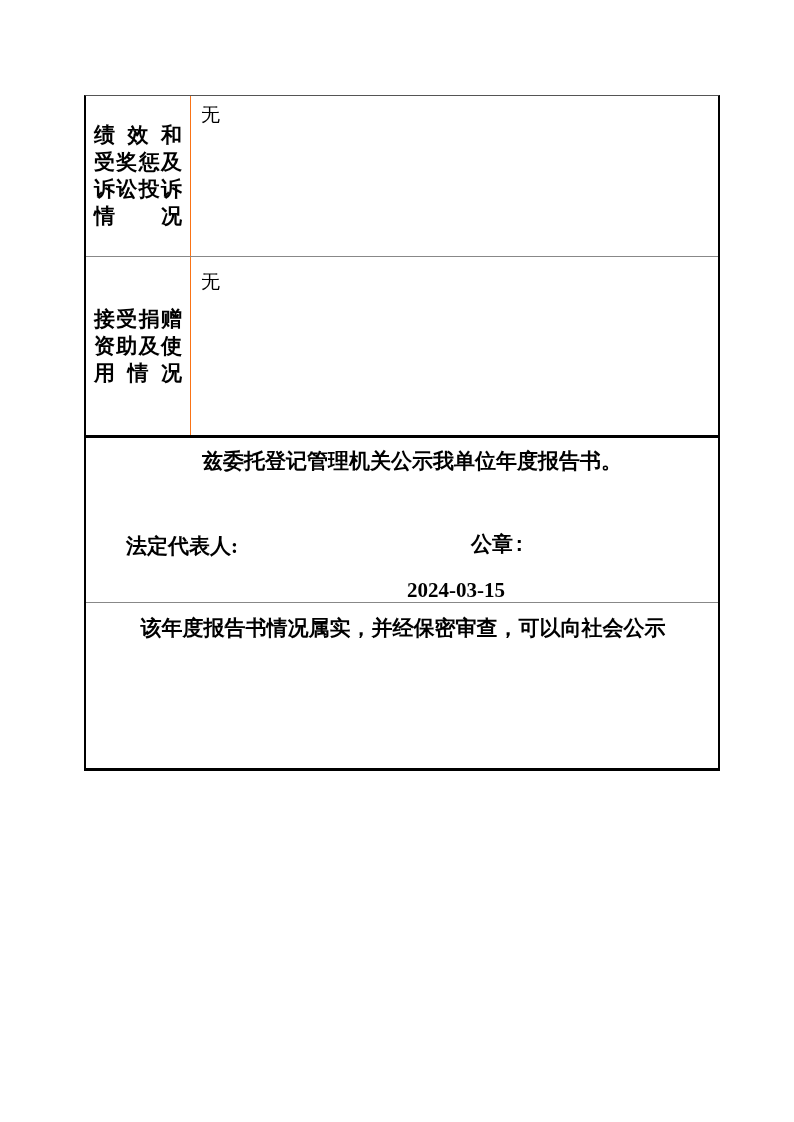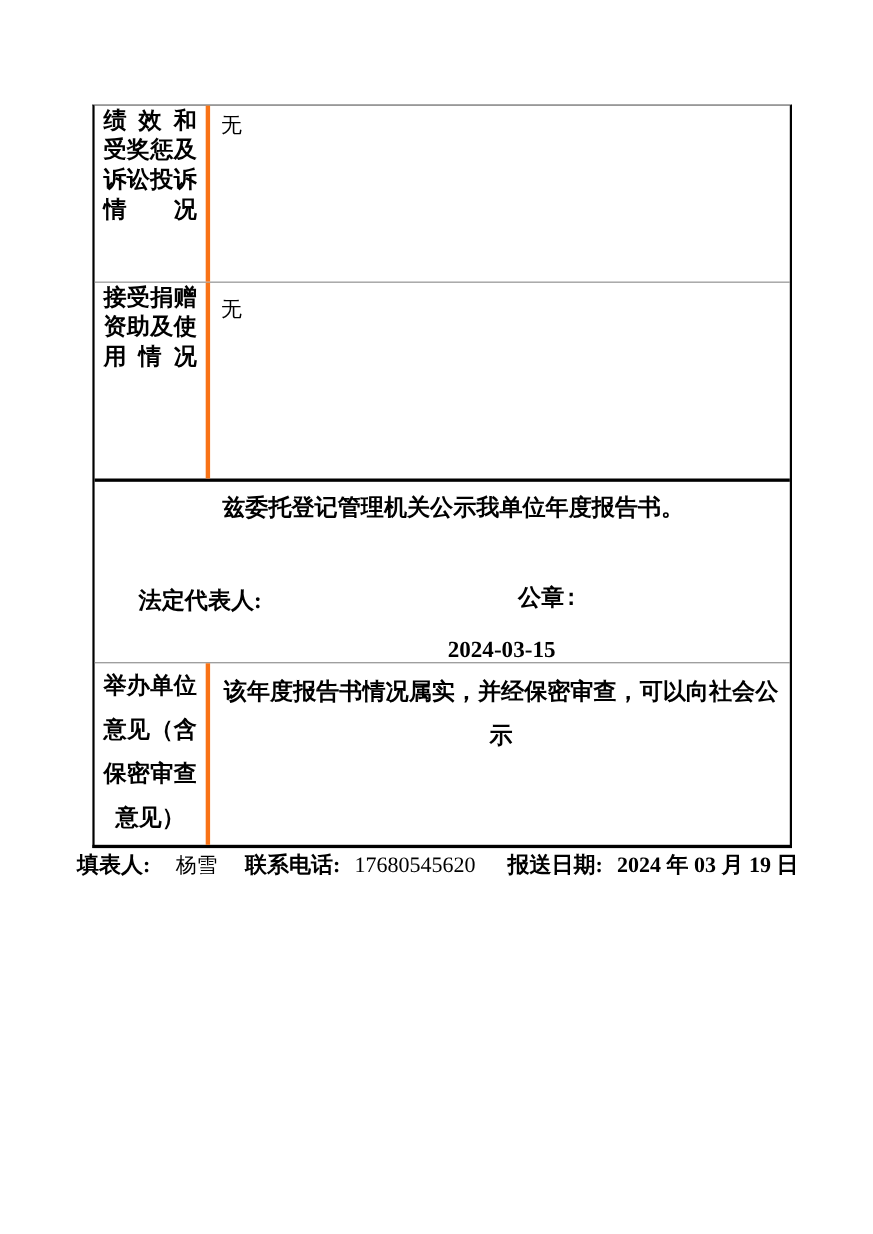--- a/index.html
+++ b/index.html
@@ -38,23 +38,24 @@
 
   .row1 { height: 160px; }
   .row2 { height: 179px; }
   .row3 { height: 167px; }
   .row4 { height: 166px; }
 
   .cell { box-sizing: border-box; }
   .label-cell {
     width: 105px;
     flex: 0 0 105px;
-    border-right: 4px solid #f97316;
+    border-right: 1px solid #f97316;
     display: flex;
     flex-direction: column;
+    justify-content: center;
     padding: 0 8px;
     font-weight: bold;
     font-size: 21px;
   }
   .lbl-line {
     text-align: justify;
     text-align-last: justify;
     white-space: nowrap;
   }
   .row1 .lbl-line, .row2 .lbl-line { line-height: 27px; }
@@ -165,35 +166,21 @@
         <div class="r3-statement">兹委托登记管理机关公示我单位年度报告书。</div>
         <div class="r3-sign-line">
           <span>法定代表人:</span>
           <span class="r3-seal">公章:</span>
         </div>
         <div class="r3-date">2024-03-15</div>
       </div>
     </div>
 
     <div class="row row4">
-      <div class="cell label-cell">
-        <div class="lbl-line">举办单位</div>
-        <div class="lbl-line">意见（含</div>
-        <div class="lbl-line">保密审查</div>
-        <div class="lbl-line">意见）</div>
-      </div>
       <div class="cell content-cell">
         <div>该年度报告书情况属实，并经保密审查，可以向社会公示</div>
       </div>
     </div>
 
   </div>
 
-  <div class="footer">
-    <span class="f-label">填表人:</span>
-    <span class="f-name">杨雪</span>
-    <span class="f-label f-plabel">联系电话:</span>
-    <span class="f-phone">17680545620</span>
-    <span class="f-label f-dlabel">报送日期:</span>
-    <span class="f-date">2024 年 03 月 19 日</span>
-  </div>
 
 </div>
 
 </body></html>

